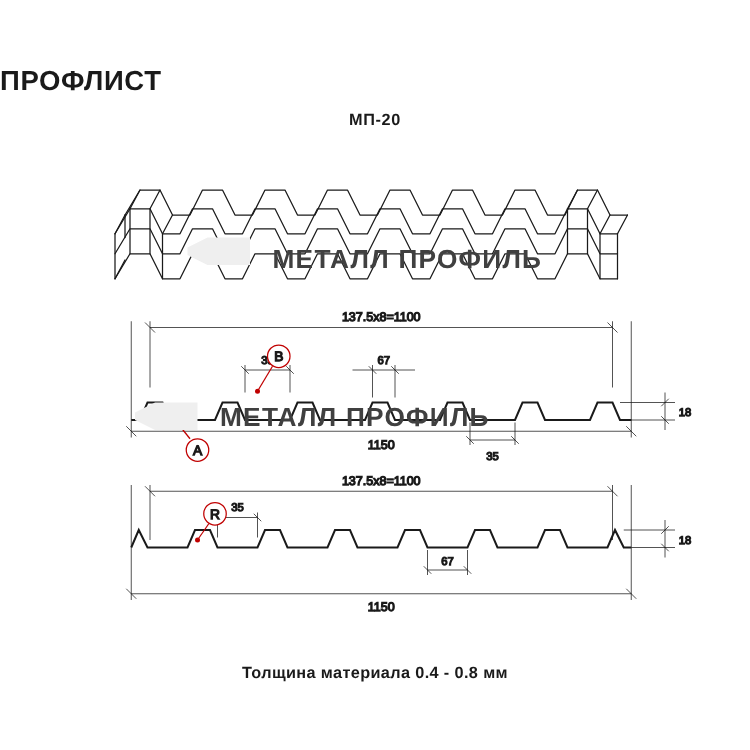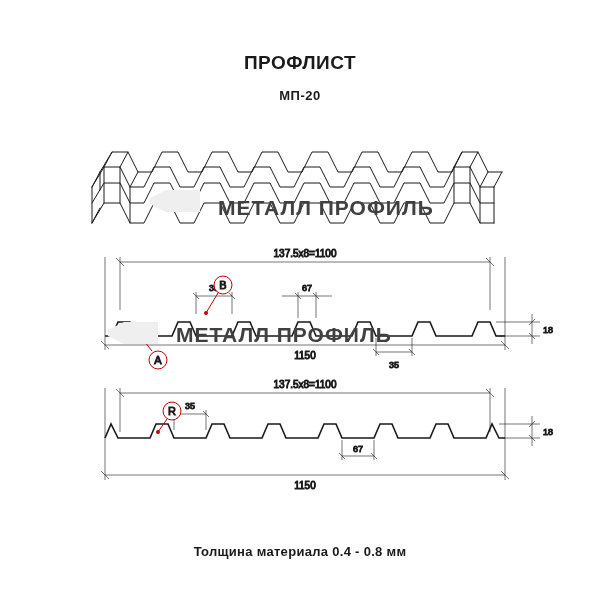--- a/index.html
+++ b/index.html
@@ -18,38 +18,38 @@
   .page {
     position: relative;
     width: 600px;
     height: 600px;
   }
   .title {
     position: absolute;
     top: 52px;
     left: 0;
     width: 600px;
-    text-align: center;
-    font-size: 19px;
+    text-align: left;
+    font-size: 22px;
     font-weight: bold;
     letter-spacing: 0.5px;
   }
   .subtitle {
     position: absolute;
     top: 88px;
     left: 0;
     width: 600px;
     text-align: center;
     font-size: 13px;
     font-weight: bold;
     letter-spacing: 0.5px;
   }
   .footer {
     position: absolute;
-    top: 544px;
+    top: 530px;
     left: 0;
     width: 600px;
     text-align: center;
     font-size: 13px;
     font-weight: bold;
     letter-spacing: 0.3px;
   }
   svg.figure {
     position: absolute;
     left: 0;

